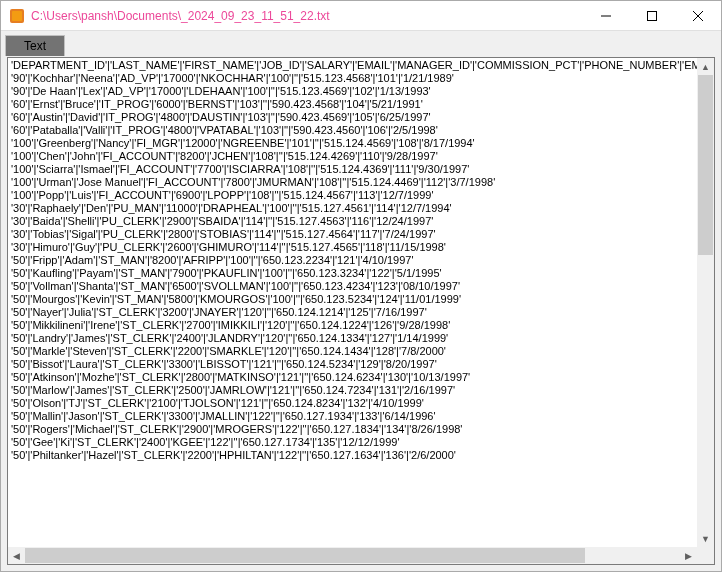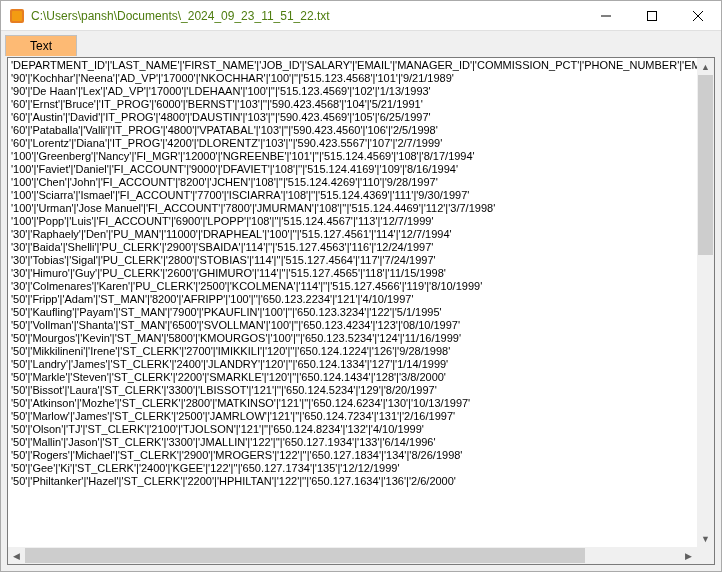--- a/index.html
+++ b/index.html
@@ -3,26 +3,26 @@
 <meta charset="utf-8">
 <style>
   * { box-sizing: border-box; }
   html, body { margin: 0; padding: 0; height: 100%; font-family: "Segoe UI", Tahoma, sans-serif; }
   body { background: #fff; width: 722px; height: 572px; overflow: hidden; }
 
   .window { width: 722px; height: 572px; display: flex; flex-direction: column; border: 1px solid #aaa; background: #f0f0f0; }
 
   .titlebar { height: 30px; display: flex; align-items: center; background: #fff; border-bottom: 1px solid #e0e0e0; }
   .titlebar .icon { width: 16px; height: 16px; margin: 0 6px 0 8px; }
-  .titlebar .title { flex: 1; font-size: 12px; color: #4d7c0f; white-space: nowrap; overflow: hidden; text-overflow: ellipsis; }
+  .titlebar .title { flex: 1; font-size: 12px; color: #ec4899; white-space: nowrap; overflow: hidden; text-overflow: ellipsis; }
   .winbtn { width: 46px; height: 30px; display: flex; align-items: center; justify-content: center; color: #000; }
   .winbtn svg { width: 10px; height: 10px; }
 
   .tabstrip { height: 24px; display: flex; align-items: flex-end; background: #f0f0f0; padding-left: 4px; }
-  .tab { background: #fdba74; border: 1px solid #c0c0c0; border-bottom: none; padding: 3px 24px; font-size: 12px; position: relative; top: 1px; }
+  .tab { background: #737373; border: 1px solid #c0c0c0; border-bottom: none; padding: 3px 18px; font-size: 12px; position: relative; top: 1px; }
 
   .content { flex: 1; background: #f0f0f0; padding: 2px 6px 6px 6px; display: flex; }
   .textbox-wrap { flex: 1; background: #fff; border: 1px solid #7a7a7a; position: relative; overflow: hidden; }
   .textbox { position: absolute; inset: 0 17px 17px 0; overflow: hidden; padding: 1px 3px; font-family: "Segoe UI", Tahoma, sans-serif; font-size: 11px; line-height: 13px; color: #000; white-space: nowrap; }
   .textbox .row { white-space: nowrap; }
 
   .vscroll { position: absolute; top: 0; right: 0; bottom: 17px; width: 17px; background: #f0f0f0; }
   .vscroll .thumb { position: absolute; left: 1px; right: 1px; top: 17px; height: 180px; background: #cdcdcd; }
   .vscroll .arrow { position: absolute; left: 0; right: 0; height: 17px; display: flex; align-items: center; justify-content: center; color: #606060; font-size: 9px; }
   .vscroll .arrow.up { top: 0; }
@@ -68,44 +68,42 @@
   </div>
 
   <div class="tabstrip">
     <div class="tab">Text</div>
   </div>
 
   <div class="content">
     <div class="textbox-wrap">
       <div class="textbox" id="textbox">
           <div class="row">'DEPARTMENT_ID'|'LAST_NAME'|'FIRST_NAME'|'JOB_ID'|'SALARY'|'EMAIL'|'MANAGER_ID'|'COMMISSION_PCT'|'PHONE_NUMBER'|'EMPLOYEE_ID'|</div>
-          <div class="row">'90'|'Kochhar'|'Neena'|'AD_VP'|'17000'|'NKOCHHAR'|'100'|''|'515.123.4568'|'101'|'9/21/1989'</div>
+          <div class="row">'90'|'Kochhar'|'Neena'|'AD_VP'|'17000'|'NKOCHHAR'|'100'|''|'515.123.4568'|'101'|'1/21/1989'</div>
           <div class="row">'90'|'De Haan'|'Lex'|'AD_VP'|'17000'|'LDEHAAN'|'100'|''|'515.123.4569'|'102'|'1/13/1993'</div>
           <div class="row">'60'|'Ernst'|'Bruce'|'IT_PROG'|'6000'|'BERNST'|'103'|''|'590.423.4568'|'104'|'5/21/1991'</div>
           <div class="row">'60'|'Austin'|'David'|'IT_PROG'|'4800'|'DAUSTIN'|'103'|''|'590.423.4569'|'105'|'6/25/1997'</div>
           <div class="row">'60'|'Pataballa'|'Valli'|'IT_PROG'|'4800'|'VPATABAL'|'103'|''|'590.423.4560'|'106'|'2/5/1998'</div>
-          <div class="row">'60'|'Lorentz'|'Diana'|'IT_PROG'|'4200'|'DLORENTZ'|'103'|''|'590.423.5567'|'107'|'2/7/1999'</div>
           <div class="row">'100'|'Greenberg'|'Nancy'|'FI_MGR'|'12000'|'NGREENBE'|'101'|''|'515.124.4569'|'108'|'8/17/1994'</div>
-          <div class="row">'100'|'Faviet'|'Daniel'|'FI_ACCOUNT'|'9000'|'DFAVIET'|'108'|''|'515.124.4169'|'109'|'8/16/1994'</div>
           <div class="row">'100'|'Chen'|'John'|'FI_ACCOUNT'|'8200'|'JCHEN'|'108'|''|'515.124.4269'|'110'|'9/28/1997'</div>
           <div class="row">'100'|'Sciarra'|'Ismael'|'FI_ACCOUNT'|'7700'|'ISCIARRA'|'108'|''|'515.124.4369'|'111'|'9/30/1997'</div>
           <div class="row">'100'|'Urman'|'Jose Manuel'|'FI_ACCOUNT'|'7800'|'JMURMAN'|'108'|''|'515.124.4469'|'112'|'3/7/1998'</div>
           <div class="row">'100'|'Popp'|'Luis'|'FI_ACCOUNT'|'6900'|'LPOPP'|'108'|''|'515.124.4567'|'113'|'12/7/1999'</div>
           <div class="row">'30'|'Raphaely'|'Den'|'PU_MAN'|'11000'|'DRAPHEAL'|'100'|''|'515.127.4561'|'114'|'12/7/1994'</div>
           <div class="row">'30'|'Baida'|'Shelli'|'PU_CLERK'|'2900'|'SBAIDA'|'114'|''|'515.127.4563'|'116'|'12/24/1997'</div>
           <div class="row">'30'|'Tobias'|'Sigal'|'PU_CLERK'|'2800'|'STOBIAS'|'114'|''|'515.127.4564'|'117'|'7/24/1997'</div>
           <div class="row">'30'|'Himuro'|'Guy'|'PU_CLERK'|'2600'|'GHIMURO'|'114'|''|'515.127.4565'|'118'|'11/15/1998'</div>
-          <div class="row">'30'|'Colmenares'|'Karen'|'PU_CLERK'|'2500'|'KCOLMENA'|'114'|''|'515.127.4566'|'119'|'8/10/1999'</div>
           <div class="row">'50'|'Fripp'|'Adam'|'ST_MAN'|'8200'|'AFRIPP'|'100'|''|'650.123.2234'|'121'|'4/10/1997'</div>
           <div class="row">'50'|'Kaufling'|'Payam'|'ST_MAN'|'7900'|'PKAUFLIN'|'100'|''|'650.123.3234'|'122'|'5/1/1995'</div>
           <div class="row">'50'|'Vollman'|'Shanta'|'ST_MAN'|'6500'|'SVOLLMAN'|'100'|''|'650.123.4234'|'123'|'08/10/1997'</div>
-          <div class="row">'50'|'Mourgos'|'Kevin'|'ST_MAN'|'5800'|'KMOURGOS'|'100'|''|'650.123.5234'|'124'|'11/16/1999'</div>
+          <div class="row">'50'|'Mourgos'|'Kevin'|'ST_MAN'|'5800'|'KMOURGOS'|'100'|''|'650.123.5234'|'124'|'11/01/1999'</div>
+          <div class="row">'50'|'Nayer'|'Julia'|'ST_CLERK'|'3200'|'JNAYER'|'120'|''|'650.124.1214'|'125'|'7/16/1997'</div>
           <div class="row">'50'|'Mikkilineni'|'Irene'|'ST_CLERK'|'2700'|'IMIKKILI'|'120'|''|'650.124.1224'|'126'|'9/28/1998'</div>
           <div class="row">'50'|'Landry'|'James'|'ST_CLERK'|'2400'|'JLANDRY'|'120'|''|'650.124.1334'|'127'|'1/14/1999'</div>
-          <div class="row">'50'|'Markle'|'Steven'|'ST_CLERK'|'2200'|'SMARKLE'|'120'|''|'650.124.1434'|'128'|'3/8/2000'</div>
+          <div class="row">'50'|'Markle'|'Steven'|'ST_CLERK'|'2200'|'SMARKLE'|'120'|''|'650.124.1434'|'128'|'7/8/2000'</div>
           <div class="row">'50'|'Bissot'|'Laura'|'ST_CLERK'|'3300'|'LBISSOT'|'121'|''|'650.124.5234'|'129'|'8/20/1997'</div>
           <div class="row">'50'|'Atkinson'|'Mozhe'|'ST_CLERK'|'2800'|'MATKINSO'|'121'|''|'650.124.6234'|'130'|'10/13/1997'</div>
           <div class="row">'50'|'Marlow'|'James'|'ST_CLERK'|'2500'|'JAMRLOW'|'121'|''|'650.124.7234'|'131'|'2/16/1997'</div>
           <div class="row">'50'|'Olson'|'TJ'|'ST_CLERK'|'2100'|'TJOLSON'|'121'|''|'650.124.8234'|'132'|'4/10/1999'</div>
           <div class="row">'50'|'Mallin'|'Jason'|'ST_CLERK'|'3300'|'JMALLIN'|'122'|''|'650.127.1934'|'133'|'6/14/1996'</div>
           <div class="row">'50'|'Rogers'|'Michael'|'ST_CLERK'|'2900'|'MROGERS'|'122'|''|'650.127.1834'|'134'|'8/26/1998'</div>
           <div class="row">'50'|'Gee'|'Ki'|'ST_CLERK'|'2400'|'KGEE'|'122'|''|'650.127.1734'|'135'|'12/12/1999'</div>
           <div class="row">'50'|'Philtanker'|'Hazel'|'ST_CLERK'|'2200'|'HPHILTAN'|'122'|''|'650.127.1634'|'136'|'2/6/2000'</div>
         </div>
       <div class="vscroll">

